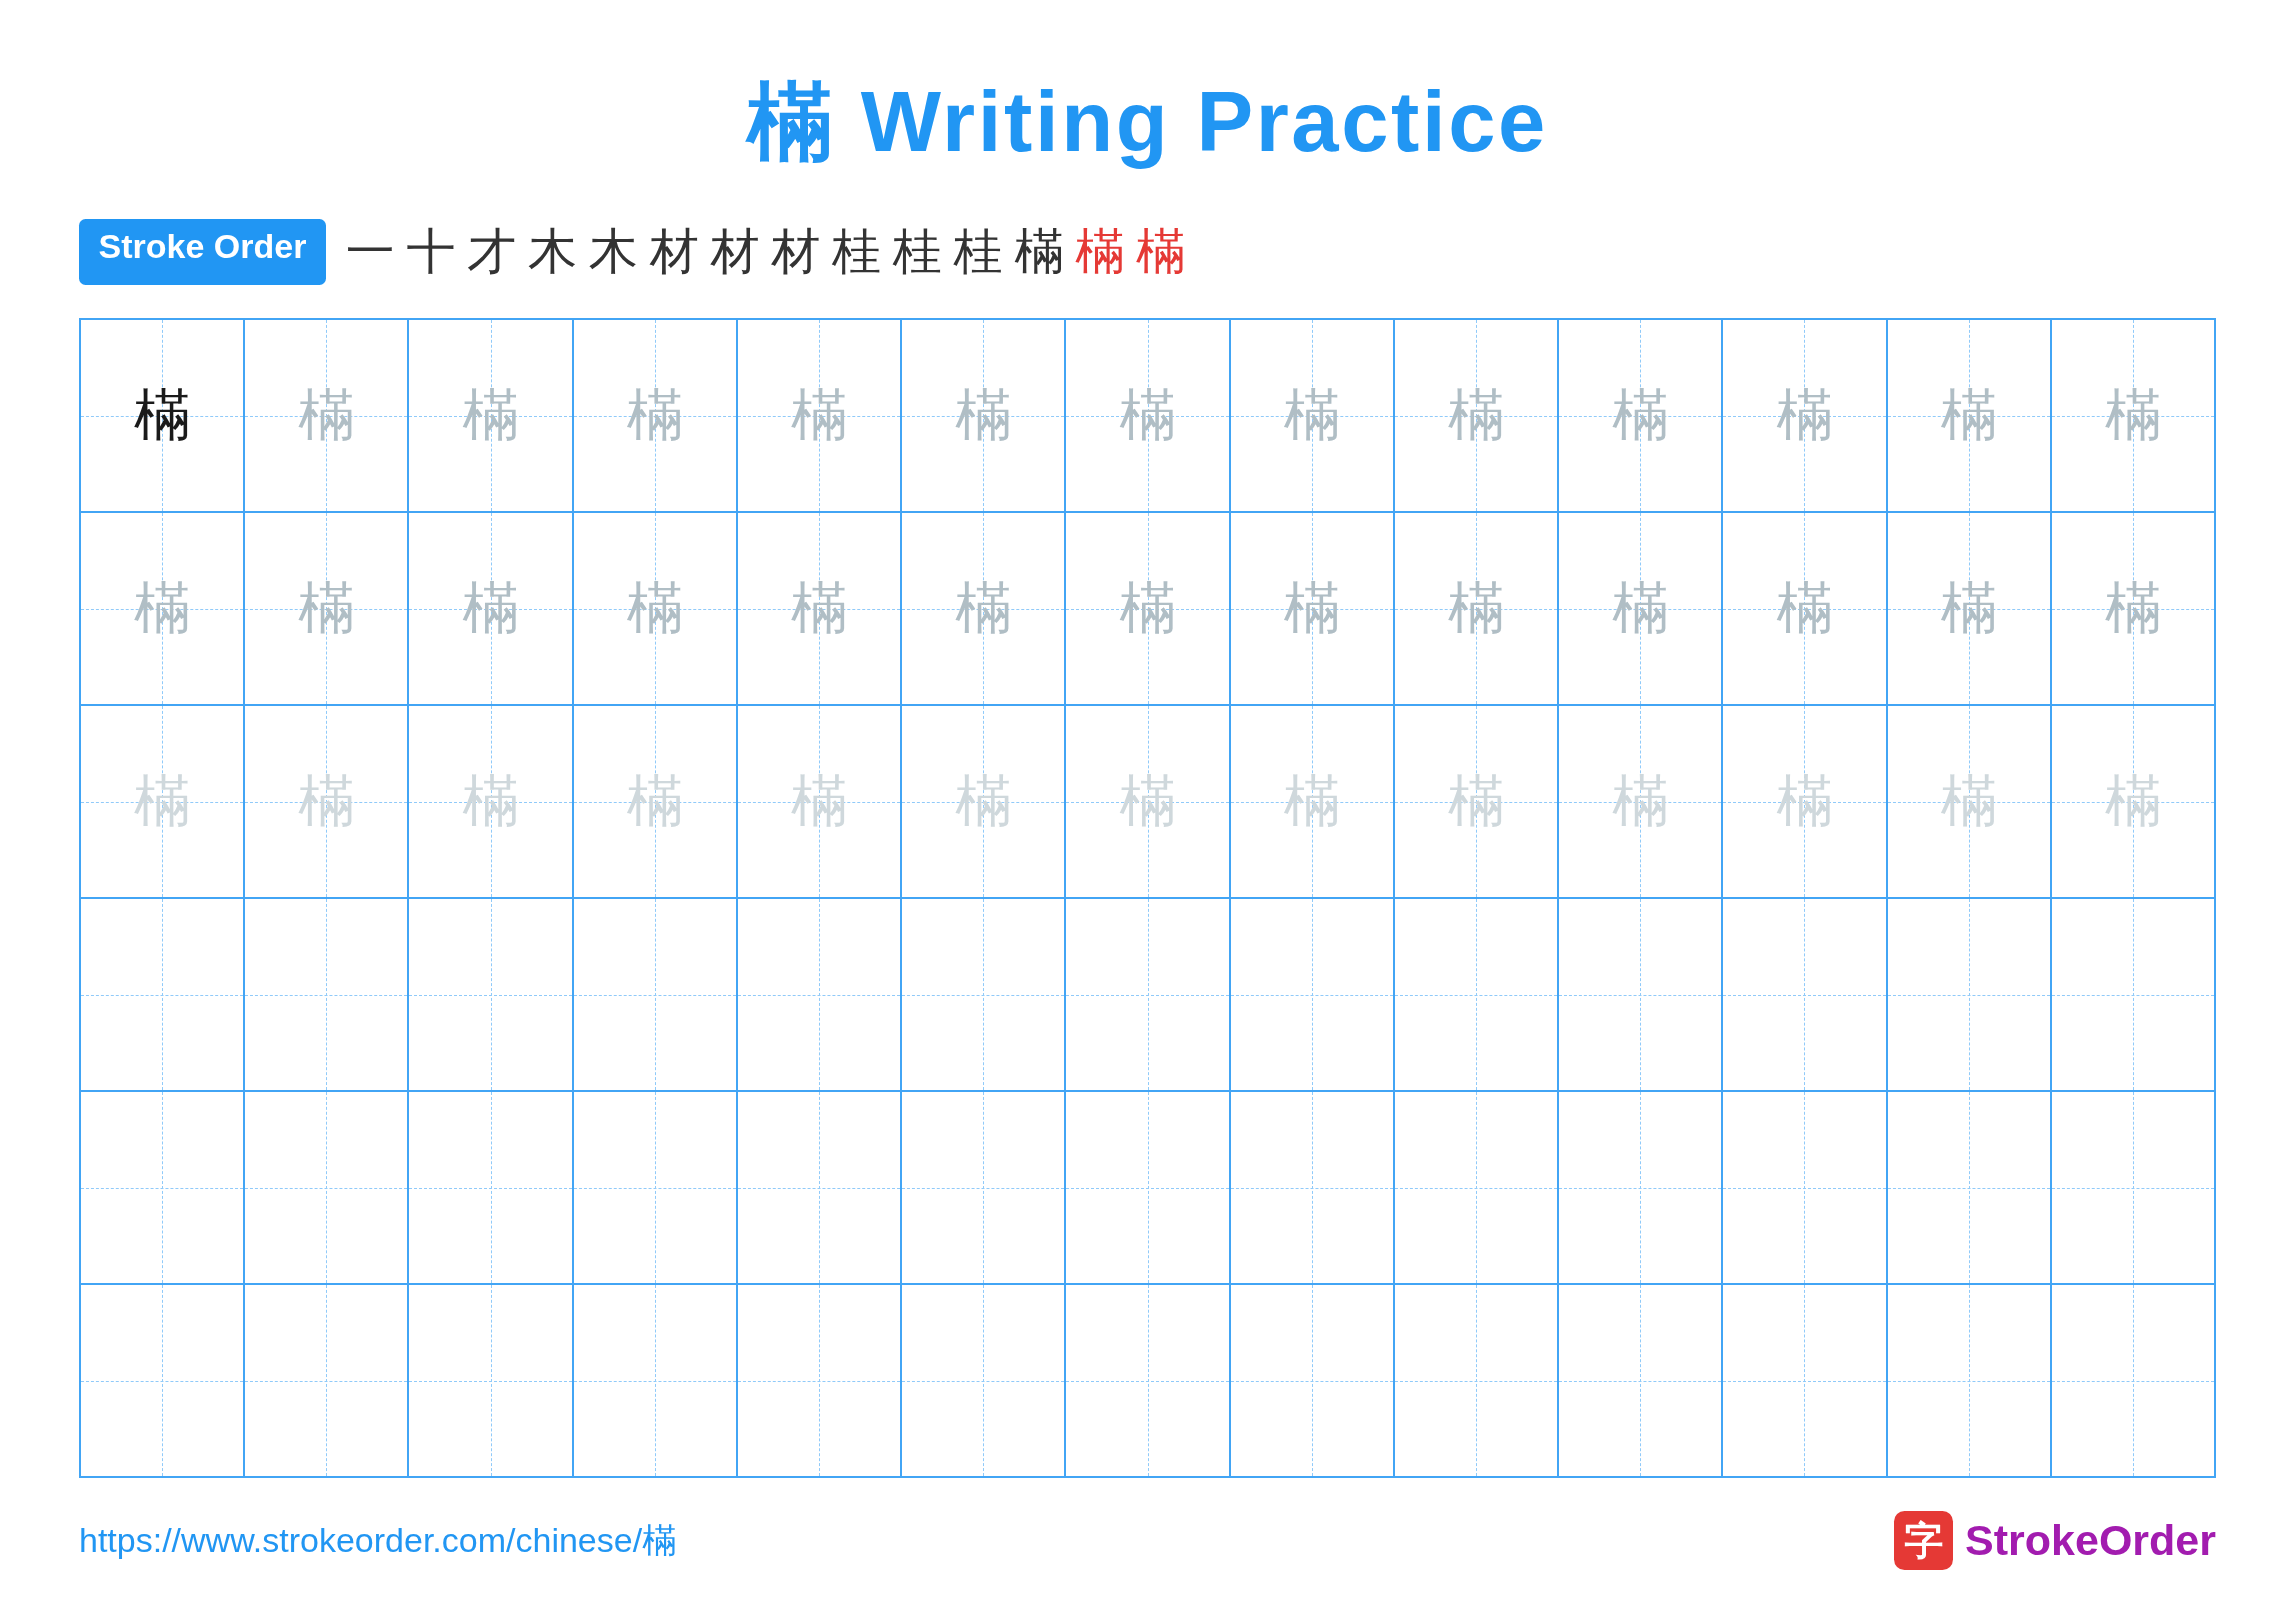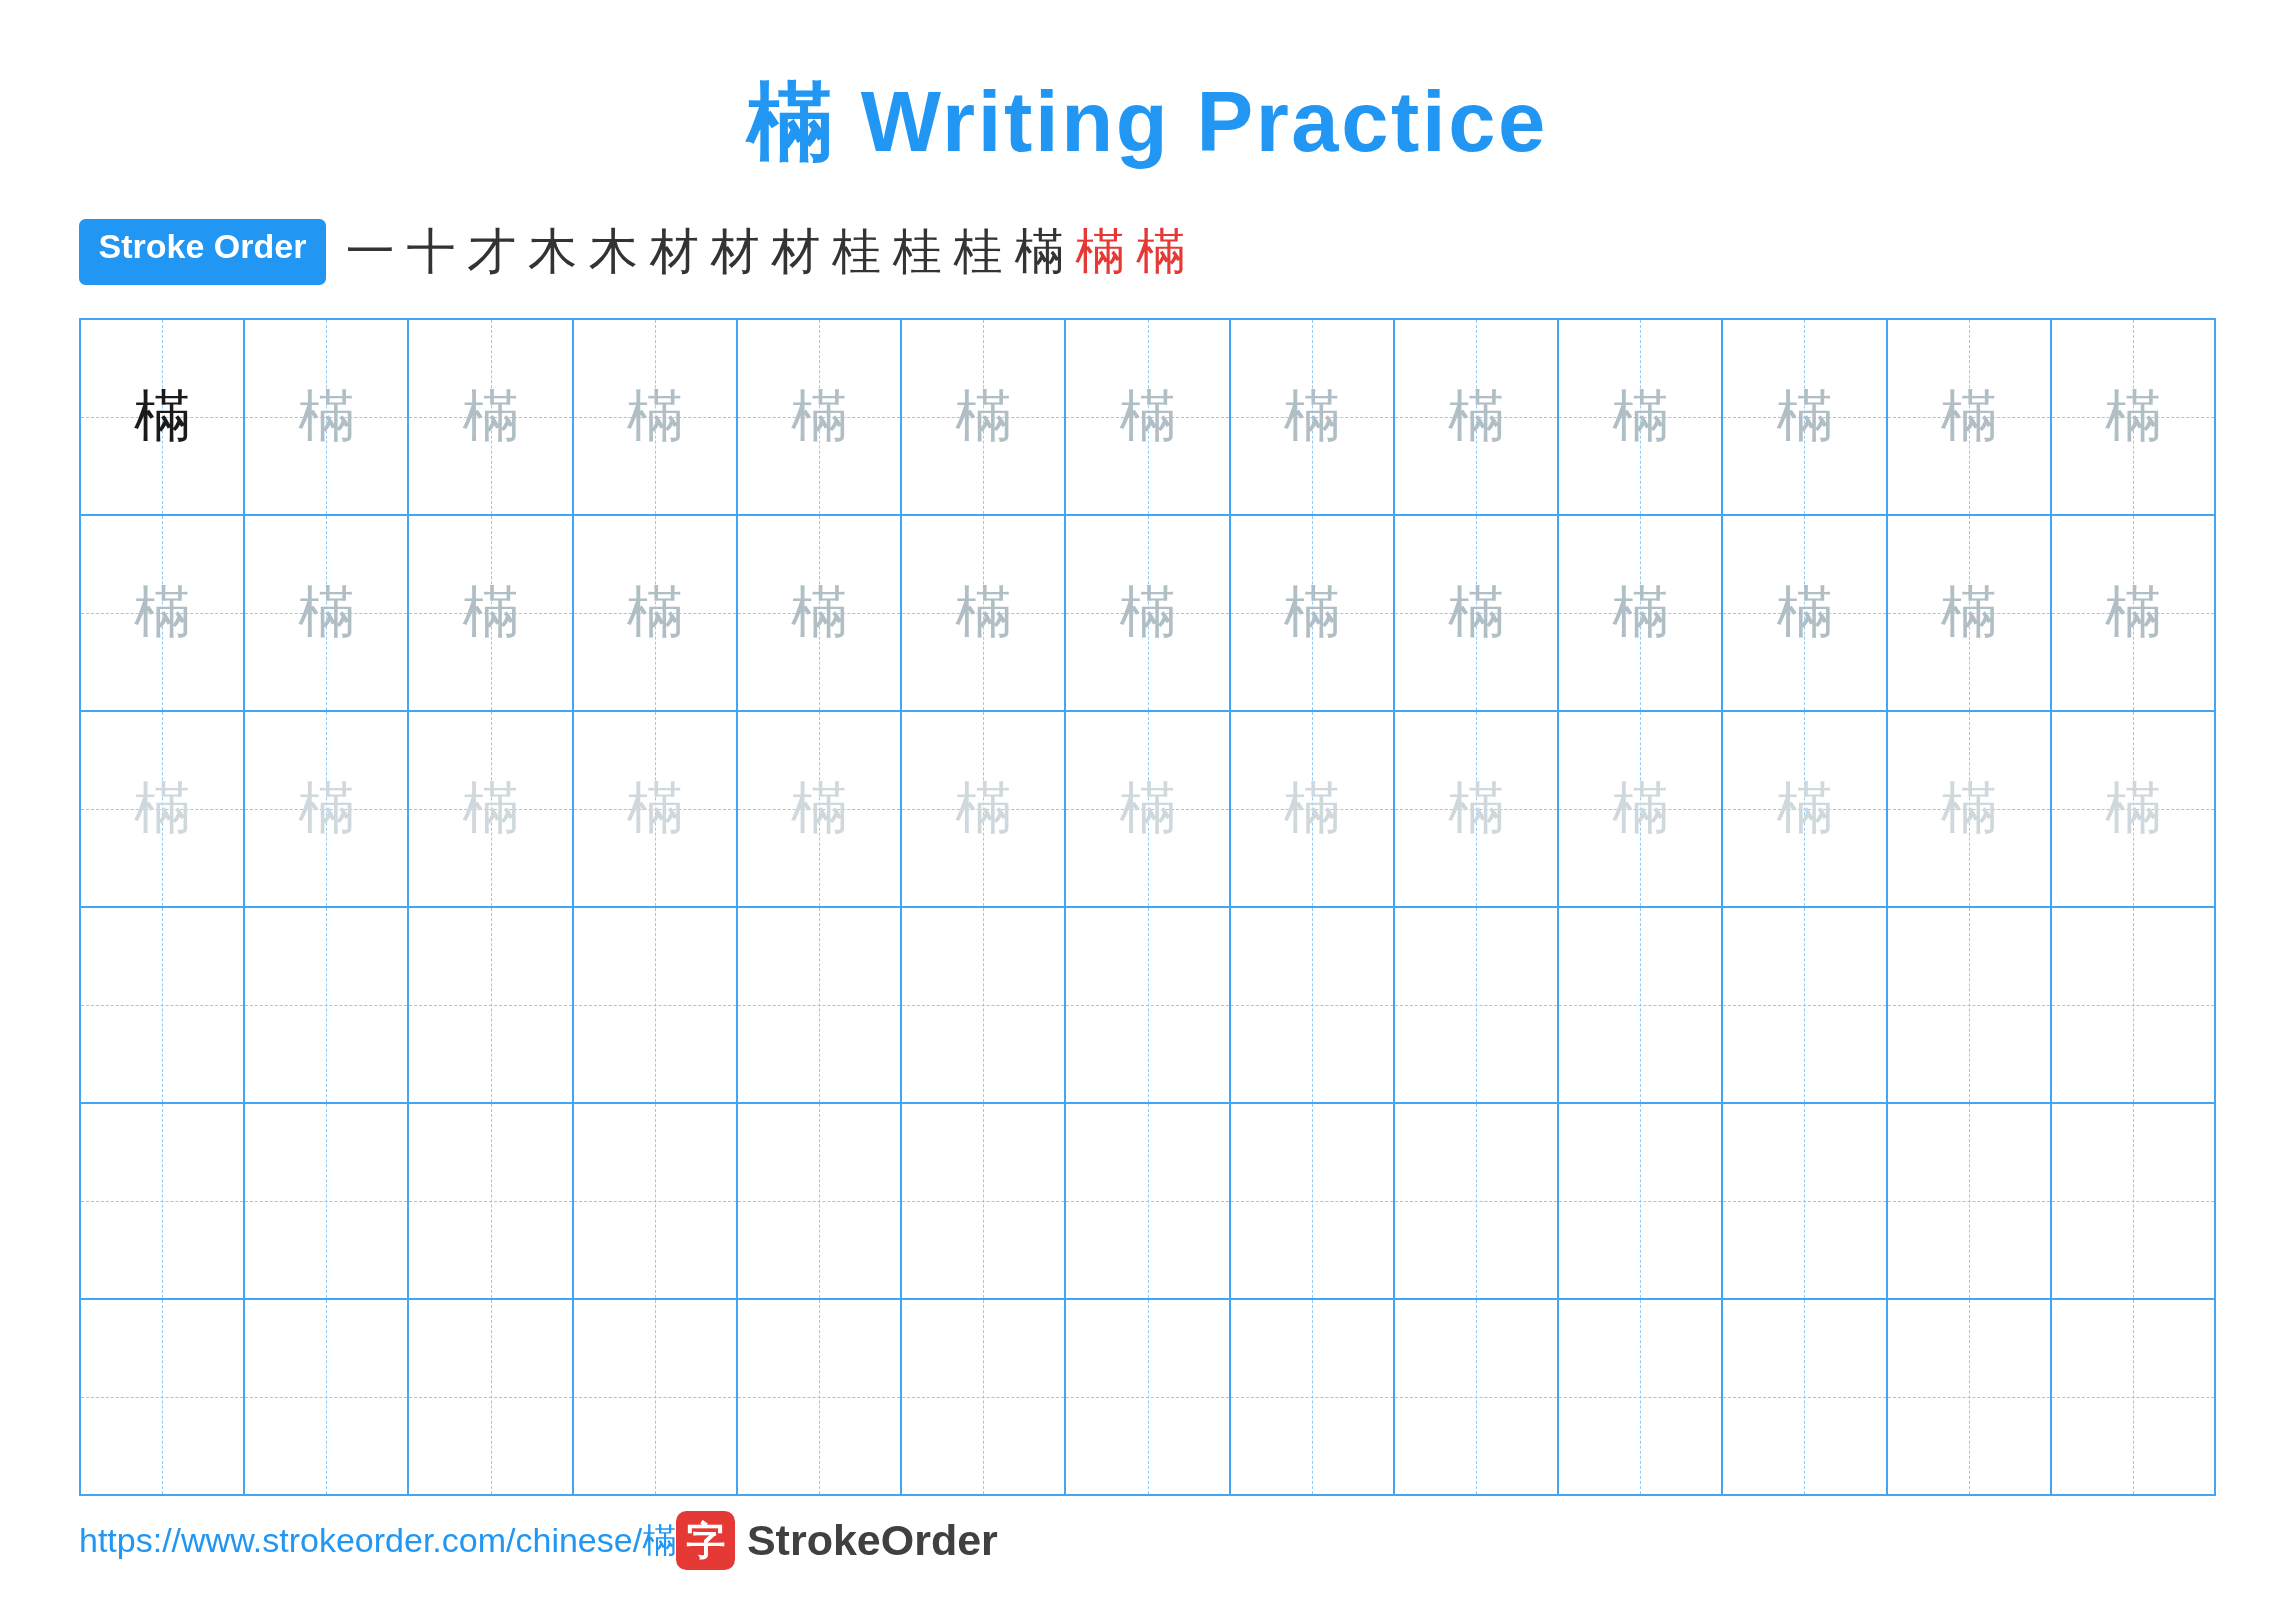--- a/index.html
+++ b/index.html
@@ -117,22 +117,23 @@
     }
 
     .cell-char.light {
       color: #cfd8dc;
     }
 
     .footer {
       width: 100%;
       display: flex;
       align-items: center;
+      justify-content: space-between;
       margin-top: auto;
-      padding-top: 15px;
+      padding-top: 33px;
     }
 
     .footer-url {
       color: #2196F3;
       font-size: 34px;
       font-family: Arial, sans-serif;
     }
 
     .footer-logo {
       display: flex;
@@ -151,21 +152,21 @@
       color: white;
       font-size: 39px;
       font-family: serif;
       font-weight: bold;
     }
 
     .logo-text {
       font-size: 43px;
       font-family: Arial, sans-serif;
       font-weight: bold;
-      color: #404040;
+      color: #a21caf;
     }
 
     .practice-section {
       width: 100%;
       flex: 1;
       display: flex;
       flex-direction: column;
     }
   </style>
 </head>

